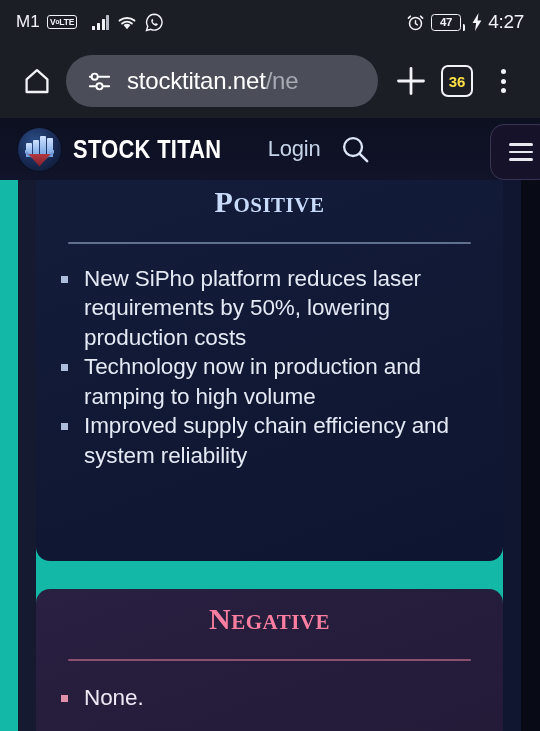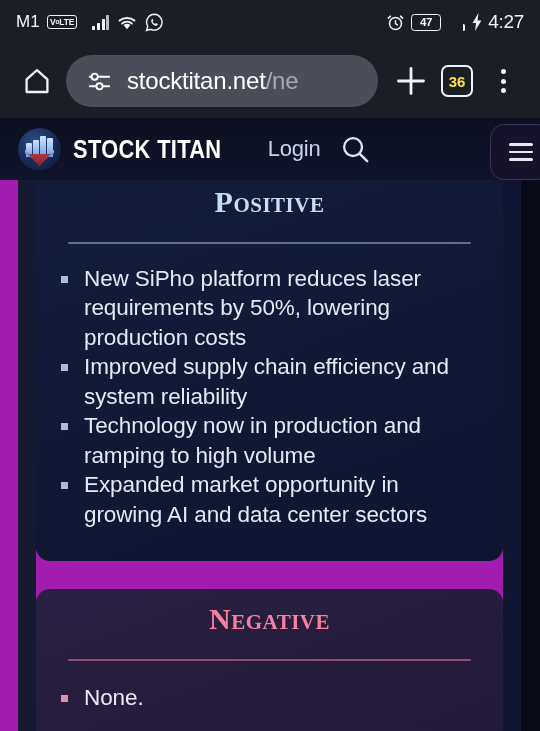--- a/index.html
+++ b/index.html
@@ -73,21 +73,20 @@
 
   .status-right {
     margin-left: auto;
     display: flex;
     align-items: center;
     gap: 6px;
   }
   .battery {
     display: flex;
     align-items: flex-end;
-    gap: 20px;
   }
   .battery .shell {
     width: 30px;
     height: 17px;
     border: 1.8px solid #f2f3f7;
     border-radius: 3.5px;
     display: flex;
     align-items: center;
     justify-content: center;
     font-size: 11.5px;
@@ -263,21 +262,21 @@
   .menu-box .lines { display: flex; flex-direction: column; gap: 5px; }
   .menu-box .lines i {
     display:block; width: 24px; height: 2.6px;
     background: #e8eaf2; border-radius: 2px;
   }
 
   
   .page-body {
     position: relative;
     height: 551px;
-    background: #a21caf;
+    background: #14b8a6;
     overflow: hidden;
   }
   .page-gutter-strip {
     position: absolute;
     left: 18px; top: 0; bottom: 0;
     width: 18px;
     background: #151a30;
   }
   .page-right-strip {
     position: absolute;
@@ -501,23 +500,22 @@
     <div class="page-right-strip"></div>
     <div class="page-right-edge"></div>
 
     <div class="content">
 
       <div class="card positive">
         <div class="card-title">Positive</div>
         <div class="title-rule"></div>
         <ul class="bullets">
           <li>New SiPho platform reduces laser requirements by 50%, lowering production costs</li>
+          <li>Technology now in production and ramping to high volume</li>
           <li>Improved supply chain efficiency and system reliability</li>
-          <li>Technology now in production and ramping to high volume</li>
-          <li>Expanded market opportunity in growing AI and data center sectors</li>
         </ul>
       </div>
 
       <div class="card negative">
         <div class="card-title">Negative</div>
         <div class="title-rule"></div>
         <ul class="bullets">
           <li>None.</li>
         </ul>
       </div>

